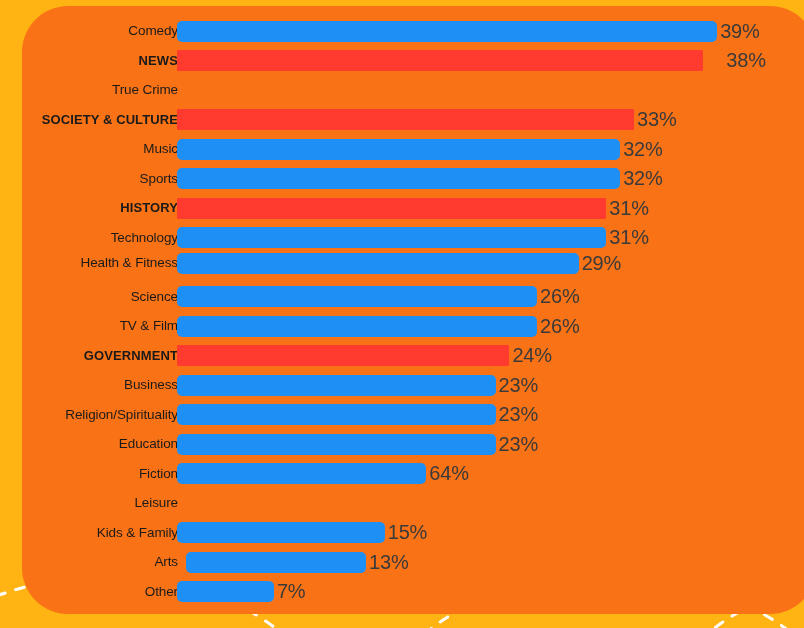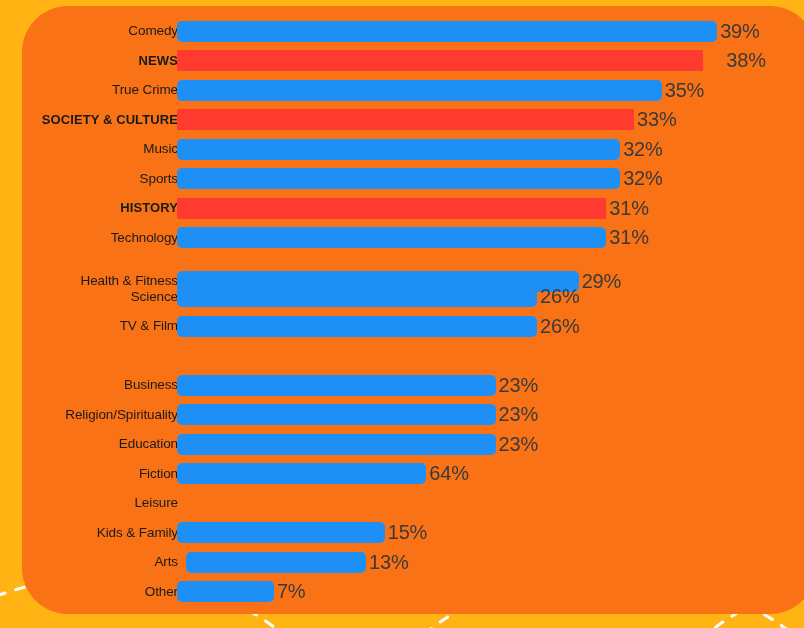--- a/index.html
+++ b/index.html
@@ -122,24 +122,20 @@
       </div>
       <div class="row is-highlight" style="top: 43.5px;">
         <div class="row-label">NEWS</div>
         <div class="bar-wrap" style="left: 155px; gap: 20px;">
           <div class="bar" style="width: 526.3px;"></div>
           <div class="bar-value">38%</div>
         </div>
       </div>
       <div class="row" style="top: 73px;">
         <div class="row-label">True Crime</div>
-        <div class="bar-wrap" style="left: 155px;">
-          <div class="bar" style="width: 484.75px;"></div>
-          <div class="bar-value">35%</div>
-        </div>
       </div>
       <div class="row is-highlight" style="top: 102.5px;">
         <div class="row-label">SOCIETY &amp; CULTURE</div>
         <div class="bar-wrap" style="left: 155px;">
           <div class="bar" style="width: 457.05px;"></div>
           <div class="bar-value">33%</div>
         </div>
       </div>
       <div class="row" style="top: 132px;">
         <div class="row-label">Music</div>
@@ -162,39 +158,46 @@
           <div class="bar-value">31%</div>
         </div>
       </div>
       <div class="row" style="top: 220.5px;">
         <div class="row-label">Technology</div>
         <div class="bar-wrap" style="left: 155px;">
           <div class="bar" style="width: 429.35px;"></div>
           <div class="bar-value">31%</div>
         </div>
       </div>
-      <div class="row" style="top: 264px;">
+      <div class="row" style="top: 246px;">
         <div class="row-label">Health &amp; Fitness</div>
         <div class="bar-wrap" style="left: 155px; text-align: center;">
           <div class="bar" style="width: 401.65px;"></div>
           <div class="bar-value">29%</div>
         </div>
       </div>
       <div class="row" style="top: 279.5px;">
         <div class="row-label">Science</div>
         <div class="bar-wrap" style="left: 155px;">
           <div class="bar" style="width: 360.1px;"></div>
           <div class="bar-value">26%</div>
         </div>
       </div>
       <div class="row" style="top: 309px;">
         <div class="row-label">TV &amp; Film</div>
         <div class="bar-wrap" style="left: 155px;">
           <div class="bar" style="width: 360.1px;"></div>
           <div class="bar-value">26%</div>
+        </div>
+      </div>
+      <div class="row is-highlight" style="top: 338.5px;">
+        <div class="row-label">GOVERNMENT</div>
+        <div class="bar-wrap" style="left: 155px;">
+          <div class="bar" style="width: 332.4px;"></div>
+          <div class="bar-value">24%</div>
         </div>
       </div>
       <div class="row" style="top: 368px;">
         <div class="row-label">Business</div>
         <div class="bar-wrap" style="left: 155px;">
           <div class="bar" style="width: 318.55px;"></div>
           <div class="bar-value">23%</div>
         </div>
       </div>
       <div class="row" style="top: 397.5px;">

